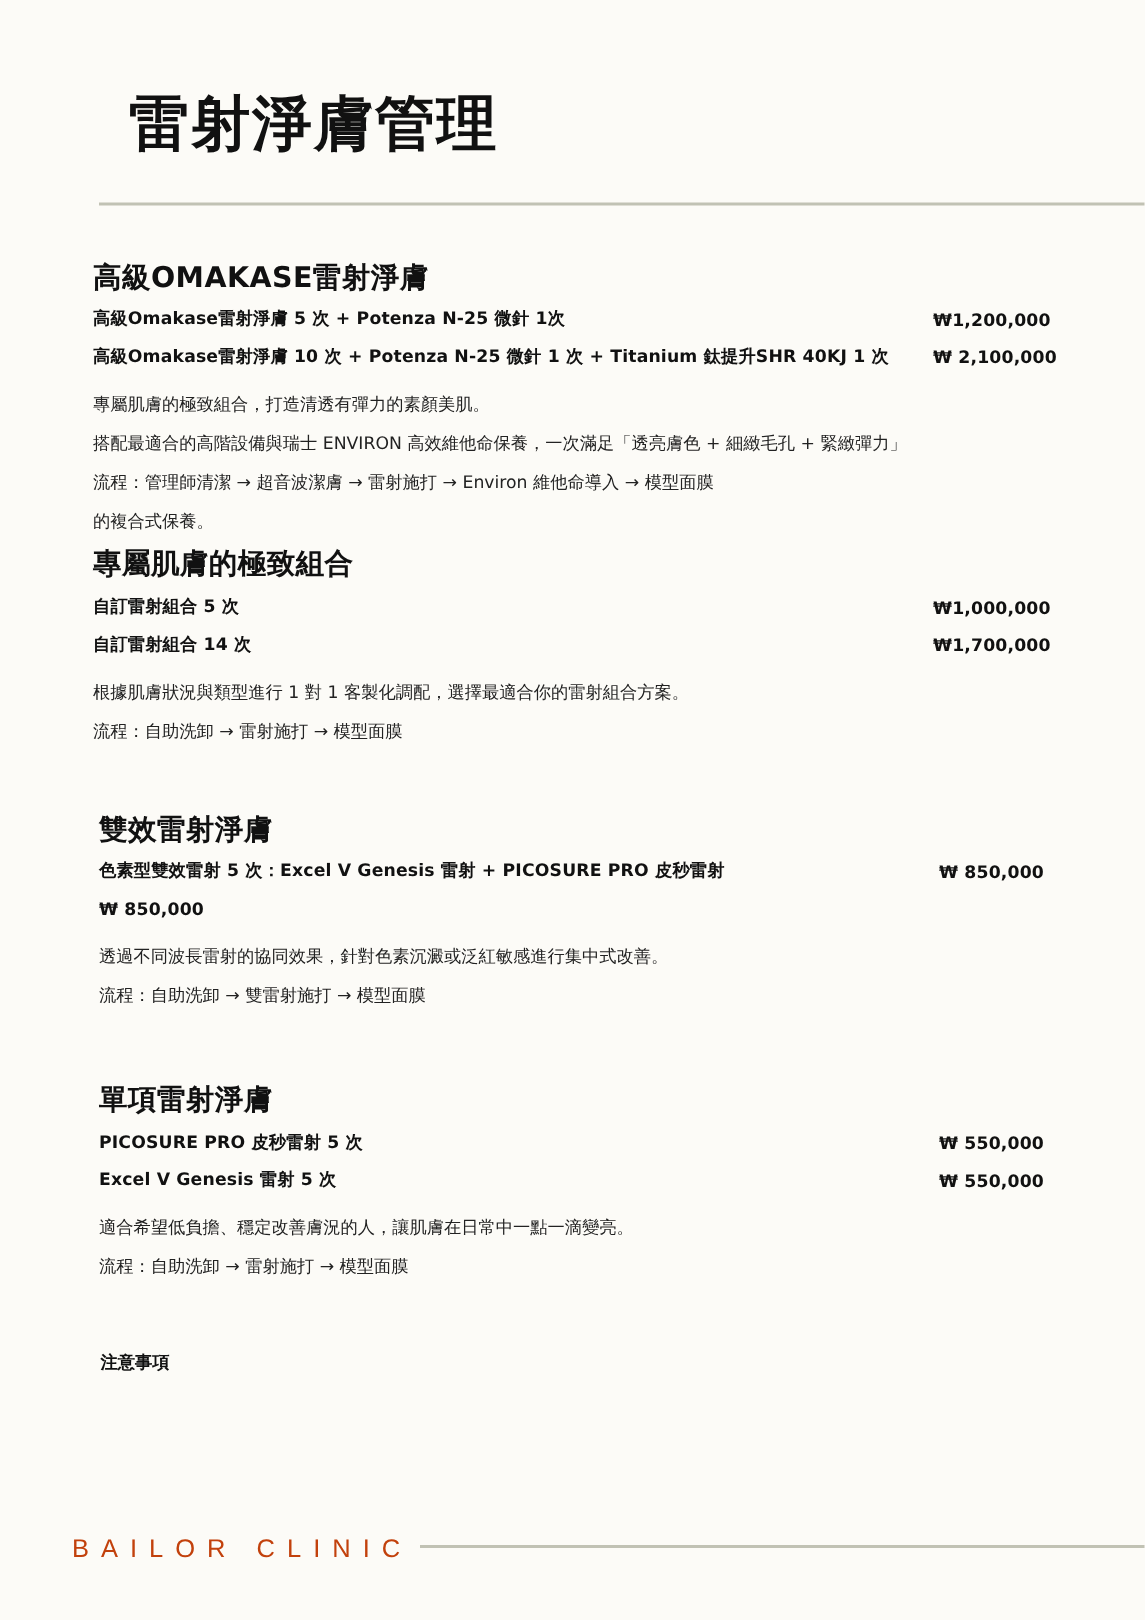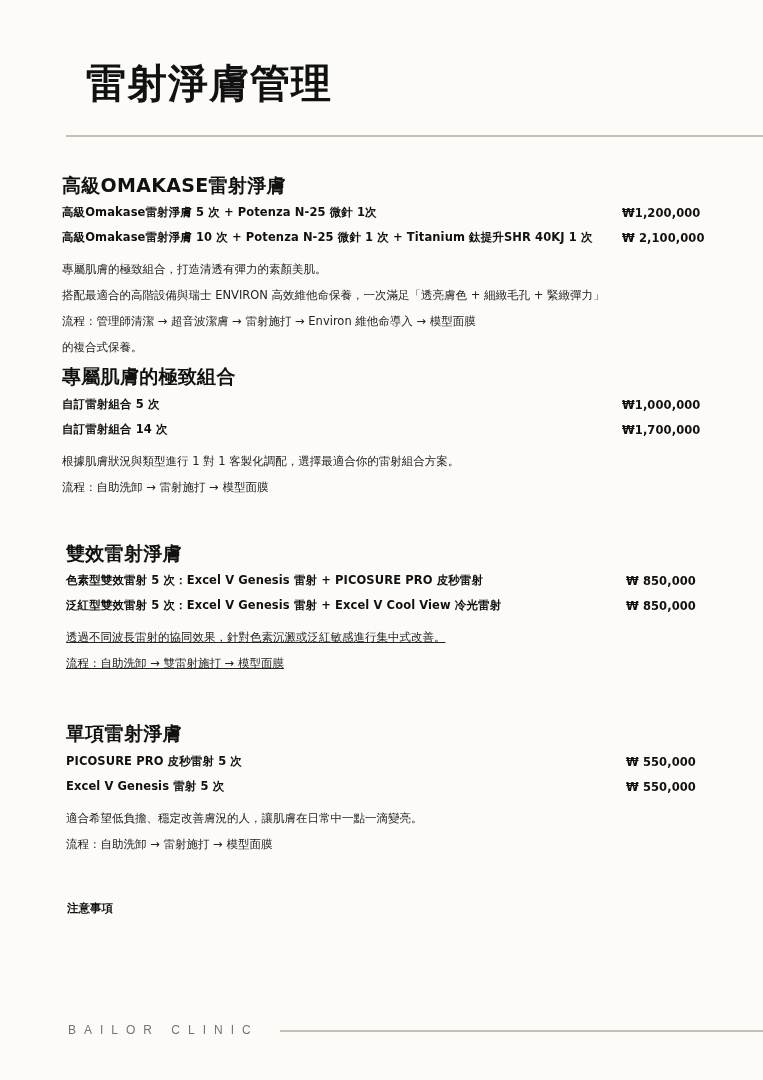--- a/index.html
+++ b/index.html
@@ -83,25 +83,24 @@
       padding: 0 0 0 22px;
       font-size: 11px;
       line-height: 26px;
       color: #222;
     }
     .notes li { margin: 0; }
     .footer-brand {
       position: absolute;
       left: 48px;
       top: 1023px;
-      font-size: 12px;
+      font-size: 17px;
       letter-spacing: 8px;
-      color: #737373;
+      color: #c2410c;
       font-family: "Liberation Sans", sans-serif;
-      margin-left: 20px;
     }
     .footer-rule {
       position: absolute;
       left: 280px;
       right: 0;
       top: 1030px;
       height: 2px;
       background: #c1c2b4;
     }
   </style>
@@ -148,24 +147,23 @@
 </section>
 
 <section class="section" style="top:540px; left:66px;">
   <h2>雙效雷射淨膚</h2>
   <div style="height:2px"></div>
   <div class="price-row">
     <span>色素型雙效雷射 5 次：Excel V Genesis 雷射 + PICOSURE PRO 皮秒雷射</span>
     <span class="price">₩ 850,000</span>
   </div>
   <div class="price-row">
-    <span>泛紅型雙效雷射 5 次：Excel V Genesis 雷射 + Excel V Cool View 冷光雷射</span>
     <span class="price">₩ 850,000</span>
   </div>
-  <div class="desc" style="margin-top:6px;text-decoration:underline;">
+  <div class="desc" style="margin-top:6px;">
     <p>透過不同波長雷射的協同效果，針對色素沉澱或泛紅敏感進行集中式改善。</p>
     <p>流程：自助洗卸 → 雙雷射施打 → 模型面膜</p>
   </div>
 </section>
 
 <section class="section" style="top:720px; left:66px;">
   <h2>單項雷射淨膚</h2>
   <div style="height:3px"></div>
   <div class="price-row">
     <span>PICOSURE PRO 皮秒雷射 5 次</span>

